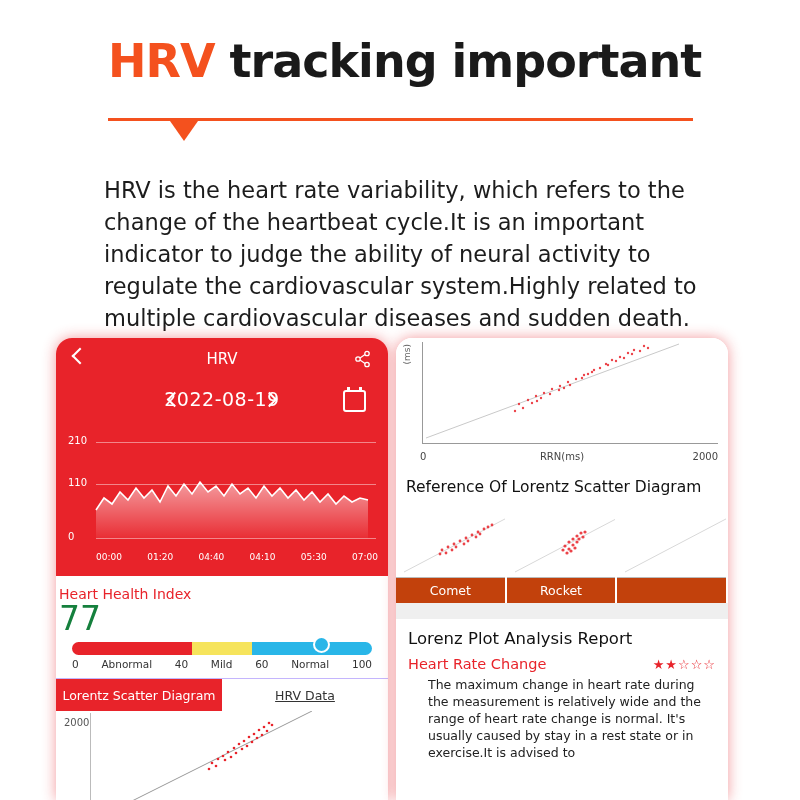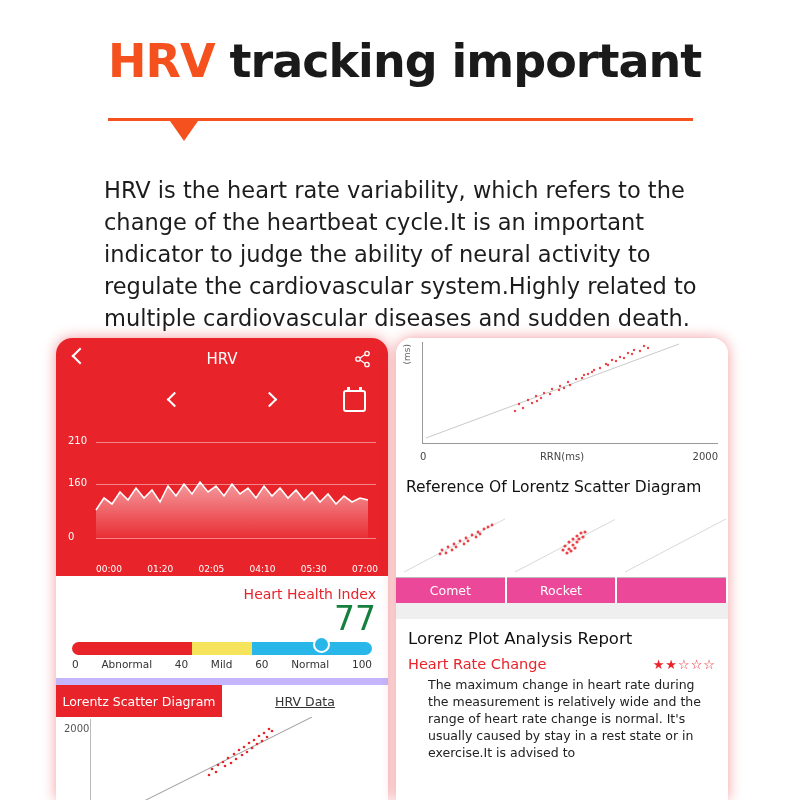--- a/index.html
+++ b/index.html
@@ -32,34 +32,34 @@
   .chev{position:absolute;top:10px;width:9px;height:9px;border-right:2px solid #fff;border-top:2px solid #fff;}
   .chev.left{left:113px;transform:rotate(-135deg);}
   .chev.right{right:113px;transform:rotate(45deg);}
   .cal{position:absolute;right:22px;top:6px;width:19px;height:18px;border:2px solid #fff;border-radius:3px;}
   .cal:before{content:"";position:absolute;left:2px;top:-5px;width:3px;height:5px;background:#fff;}
   .cal:after{content:"";position:absolute;right:2px;top:-5px;width:3px;height:5px;background:#fff;}
 
   .l-chart{position:relative;height:148px;margin:0 6px;}
   .gl{position:absolute;left:34px;right:6px;height:1px;background:rgba(255,255,255,.45);}
   .yl{position:absolute;left:6px;color:#fff;font-size:10px;}
-  .xlabels{position:absolute;left:34px;right:4px;bottom:0;display:flex;justify-content:space-between;color:#fff;font-size:9px;}
-
-  .hhi{padding:10px 12px 6px;text-align:right;}
+  .xlabels{position:absolute;left:34px;right:4px;bottom:12px;display:flex;justify-content:space-between;color:#fff;font-size:9px;}
+
+  .hhi{padding:10px 3px 6px;text-align:left;}
   .hhi-t{color:#e8232a;font-size:14px;}
   .hhi-v{font-size:33px;color:#15803d;line-height:34px;font-weight:400;}
   .bar{margin:6px 16px 0;height:13px;border-radius:7px;overflow:hidden;display:flex;}
   .bar .s1{width:40%;background:#e8232a;}
   .bar .s2{width:20%;background:#f6e45c;}
   .bar .s3{width:40%;background:#29b6e8;}
   .bar-wrap{position:relative;margin:0 16px;}
   .pin{position:absolute;right:42px;top:-6px;width:13px;height:13px;border-radius:50%;background:#29b6e8;border:2px solid #fff;}
   .bar-lbl{display:flex;justify-content:space-between;margin:3px 16px 0;font-size:10.5px;color:#333;}
 
-  .tabs{display:flex;border-top:7px solid #c4b5fd;margin-top:8px;}
+  .tabs{display:flex;border-top:1px solid #c4b5fd;margin-top:8px;}
   .tab{flex:1;text-align:center;padding:9px 0 8px;font-size:12.5px;}
   .tab.active{background:#e8232a;color:#fff;}
   .tab.idle{color:#333;text-decoration:underline;}
 
   .l-scatter{position:relative;height:92px;background:#fff;}
   .l-scatter .ylab{position:absolute;left:8px;top:6px;font-size:10px;color:#555;}
   .axis-v{position:absolute;left:34px;top:2px;bottom:0;width:1px;background:#bbb;}
   .diagline{position:absolute;left:40px;bottom:0;width:230px;height:110px;}
 
   
@@ -68,21 +68,21 @@
   .r-box{position:absolute;left:26px;right:10px;top:4px;bottom:26px;border-left:1px solid #999;border-bottom:1px solid #999;}
   .r-x0{position:absolute;left:24px;bottom:8px;font-size:10px;color:#444;}
   .r-xmax{position:absolute;right:10px;bottom:8px;font-size:10px;color:#444;}
   .r-xlab{position:absolute;left:0;right:0;bottom:8px;text-align:center;font-size:10px;color:#444;}
 
   .r-caption{font-size:15.5px;color:#111;padding:8px 10px 10px;}
   .thumbs{display:flex;background:#fff;}
   .thumb{position:relative;width:140px;height:72px;border-right:2px solid #fff;background:#fff;overflow:hidden;}
   .thumb .tl{position:absolute;left:0;right:0;bottom:0;height:1px;background:#bbb;}
   .thumb-lbls{display:flex;}
-  .thumb-lbl{width:140px;background:#ec4899;color:#fff;text-align:center;font-size:12.5px;padding:5px 0;border-right:2px solid #fff;}
+  .thumb-lbl{width:140px;background:#c2410c;color:#fff;text-align:center;font-size:12.5px;padding:5px 0;border-right:2px solid #fff;}
   .gapbar{height:16px;background:#efefef;}
 
   .r-report{font-size:16.5px;color:#111;padding:10px 12px 4px;}
   .r-sub{color:#e8232a;font-size:14.5px;padding:4px 12px 2px;display:flex;align-items:center;justify-content:space-between;}
   .stars{color:#e8232a;font-size:13px;letter-spacing:1px;}
   .r-body{font-size:12.5px;line-height:17px;color:#222;padding:2px 12px 0;margin-left:20px;}
 
   svg{display:block;}
 </style>
 </head>
@@ -109,45 +109,46 @@
             <circle cx="13" cy="14.5" r="2.2" fill="none" stroke="#fff" stroke-width="1.3"></circle>
             <circle cx="4" cy="9" r="2.2" fill="none" stroke="#fff" stroke-width="1.3"></circle>
             <line x1="6" y1="8" x2="11" y2="4.6" stroke="#fff" stroke-width="1.2"></line>
             <line x1="6" y1="10" x2="11" y2="13.4" stroke="#fff" stroke-width="1.2"></line>
           </svg>
       </div>
     </div>
 
     <div class="l-datebar">
       <div class="chev left"></div>
+      <div class="l-date">2022-08-19</div>
       <div class="chev right"></div>
       <div class="cal"></div>
     </div>
 
     <div class="l-chart">
       <div class="gl" style="top:16px"></div>
       <div class="gl" style="top:58px"></div>
       <div class="gl" style="top:112px"></div>
       <div class="yl" style="top:9px">210</div>
-      <div class="yl" style="top:51px">160</div>
+      <div class="yl" style="top:51px">110</div>
       <div class="yl" style="top:105px">0</div>
       <svg width="300" height="118" style="position:absolute;left:22px;top:0;">
         <defs>
             <linearGradient id="g1" x1="0" y1="0" x2="0" y2="1">
           <stop offset="0%" stop-color="#ffffff" stop-opacity=".55"></stop>
           <stop offset="100%" stop-color="#ffffff" stop-opacity=".05"></stop>
         </linearGradient>
           </defs>
         <path d="M12,84 L20,72 L28,78 L36,66 L44,74 L52,62 L60,72 L68,64 L76,76 L84,60 L92,70 L100,58 L108,68 L116,56 L124,66 L132,60 L140,70 L148,58 L156,68 L164,62 L172,72 L180,60 L188,70 L196,62 L204,72 L212,64 L220,74 L228,66 L236,76 L244,68 L252,78 L260,70 L268,76 L276,72 L284,74 L284,112 L12,112 Z" fill="url(#g1)"></path>
         <path d="M12,84 L20,72 L28,78 L36,66 L44,74 L52,62 L60,72 L68,64 L76,76 L84,60 L92,70 L100,58 L108,68 L116,56 L124,66 L132,60 L140,70 L148,58 L156,68 L164,62 L172,72 L180,60 L188,70 L196,62 L204,72 L212,64 L220,74 L228,66 L236,76 L244,68 L252,78 L260,70 L268,76 L276,72 L284,74" fill="none" stroke="#ffffff" stroke-width="1.6"></path>
       </svg>
       <div class="xlabels">
         <span>00:00</span>
         <span>01:20</span>
-        <span>02:05</span>
+        <span>04:40</span>
         <span>04:10</span>
         <span>05:30</span>
         <span>07:00</span>
       </div>
     </div>
   </div>
 
   <div class="hhi">
     <div class="hhi-t">Heart Health Index</div>
     <div class="hhi-v">77</div>

